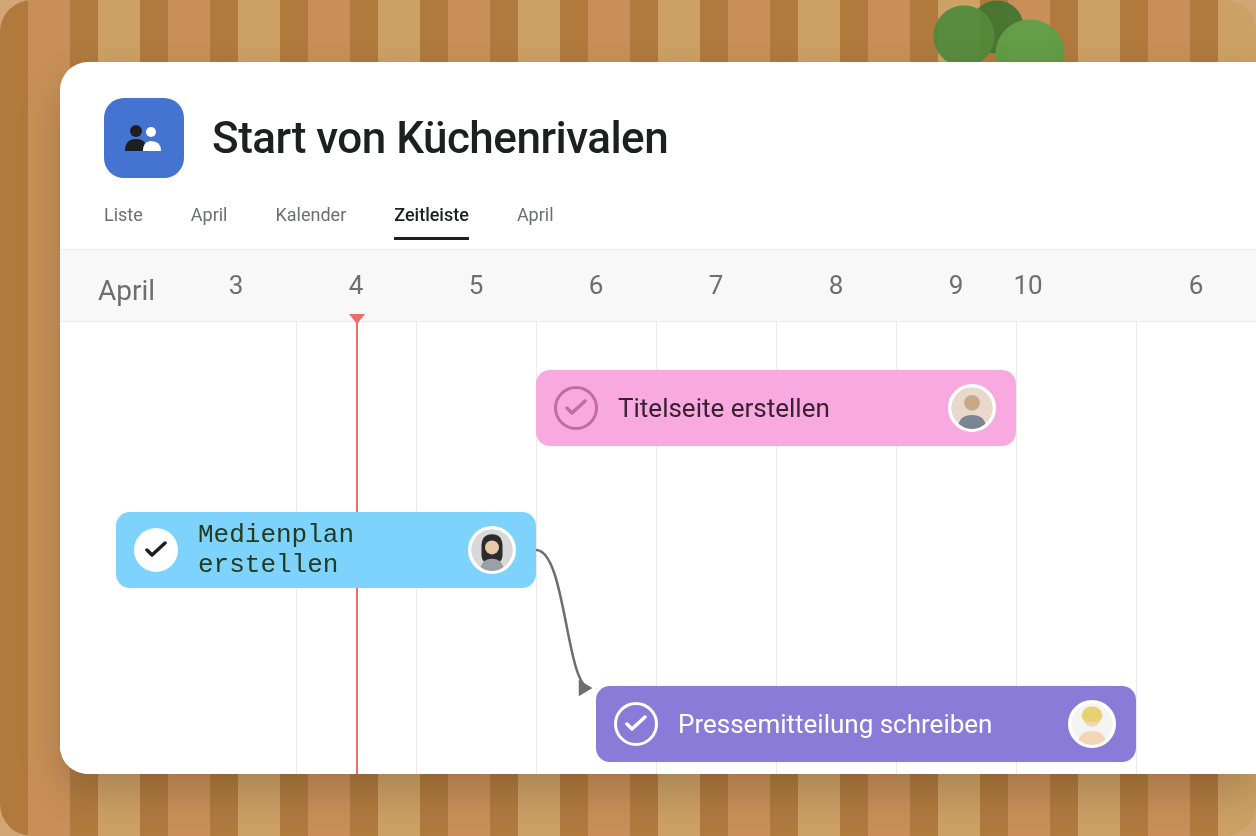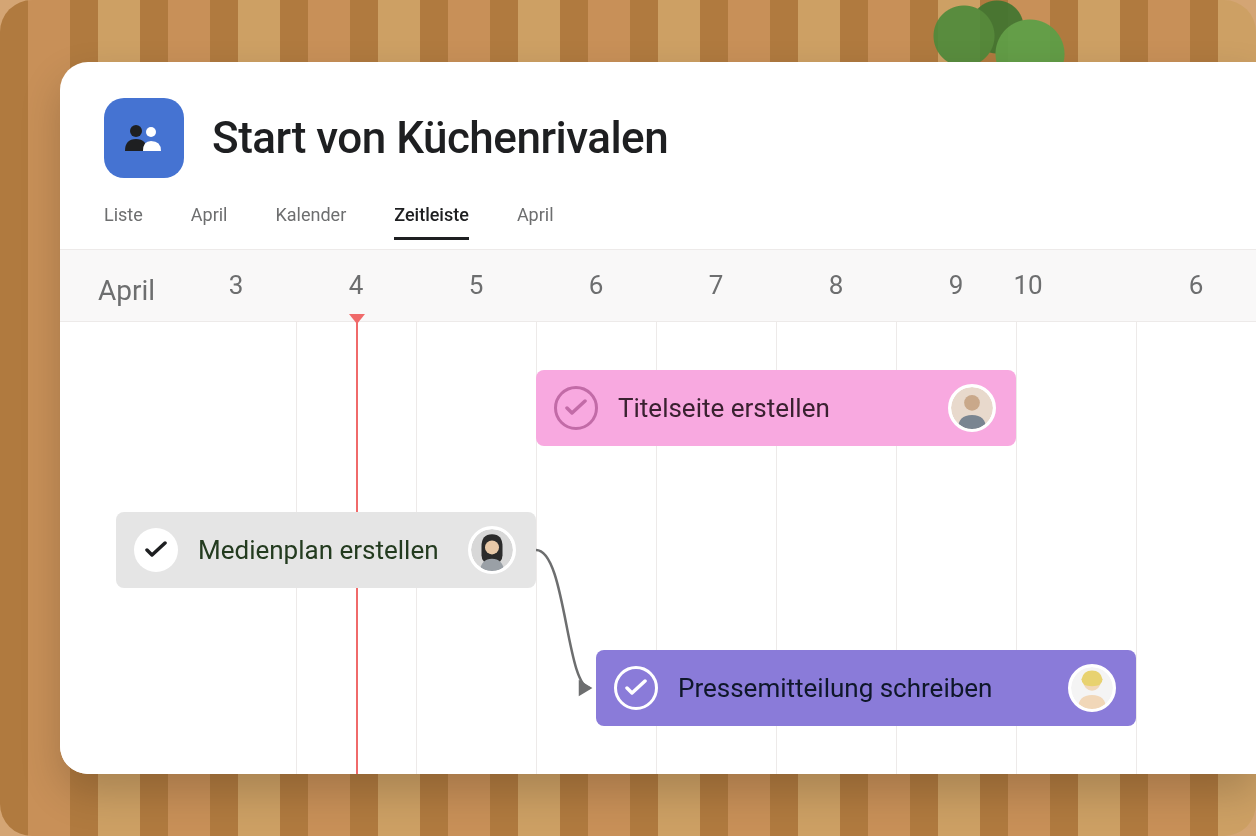--- a/index.html
+++ b/index.html
@@ -88,43 +88,43 @@
     position:absolute; top:0; bottom:0; width:2px; background:#f06a6a;
   }
   .now-marker {
     position:absolute; top:-8px; left:50%; transform:translateX(-50%);
     width:0; height:0;
     border-left:8px solid transparent; border-right:8px solid transparent;
     border-top:10px solid #f06a6a;
   }
 
   .task {
-    position:absolute; height:76px; border-radius:8px;
+    position:absolute; height:76px; border-radius:14px;
     display:flex; align-items:center; padding:0 20px 0 18px; gap:20px;
     cursor:pointer;
   }
   .task .chk {
     width:44px; height:44px; border-radius:50%;
     display:flex; align-items:center; justify-content:center;
     flex:0 0 auto;
   }
   .task .lbl { font-size:26px; flex:1; }
   .task .av {
     width:48px; height:48px; border-radius:50%;
     background:#fff; border:3px solid #fff;
     display:flex; align-items:center; justify-content:center;
     flex:0 0 auto;
     overflow:hidden;
   }
 
   .t-pink   { background:#f8a9e0; color:#3a2130; }
   .t-pink .chk   { border:3px solid #c26ba7; }
-  .t-green  { background:#e5e5e5; color:#233b1f; }
+  .t-green  { background:#7dd3fc; color:#233b1f;font-family:Liberation Mono, monospace; }
   .t-green .chk  { background:#fff; }
-  .t-purple { background:#8a7bd9; color:#0f172a; }
+  .t-purple { background:#8a7bd9; color:#ffffff;margin-top:36px; }
   .t-purple .chk { border:3px solid #fff; }
 
   .dep path { fill:none; stroke:#6d6e6f; stroke-width:2.5; }
   .dep .arrow { fill:#6d6e6f; }
 
   .avface {
     width:100%; height:100%; border-radius:50%;
   }
 </style>
 </head>

